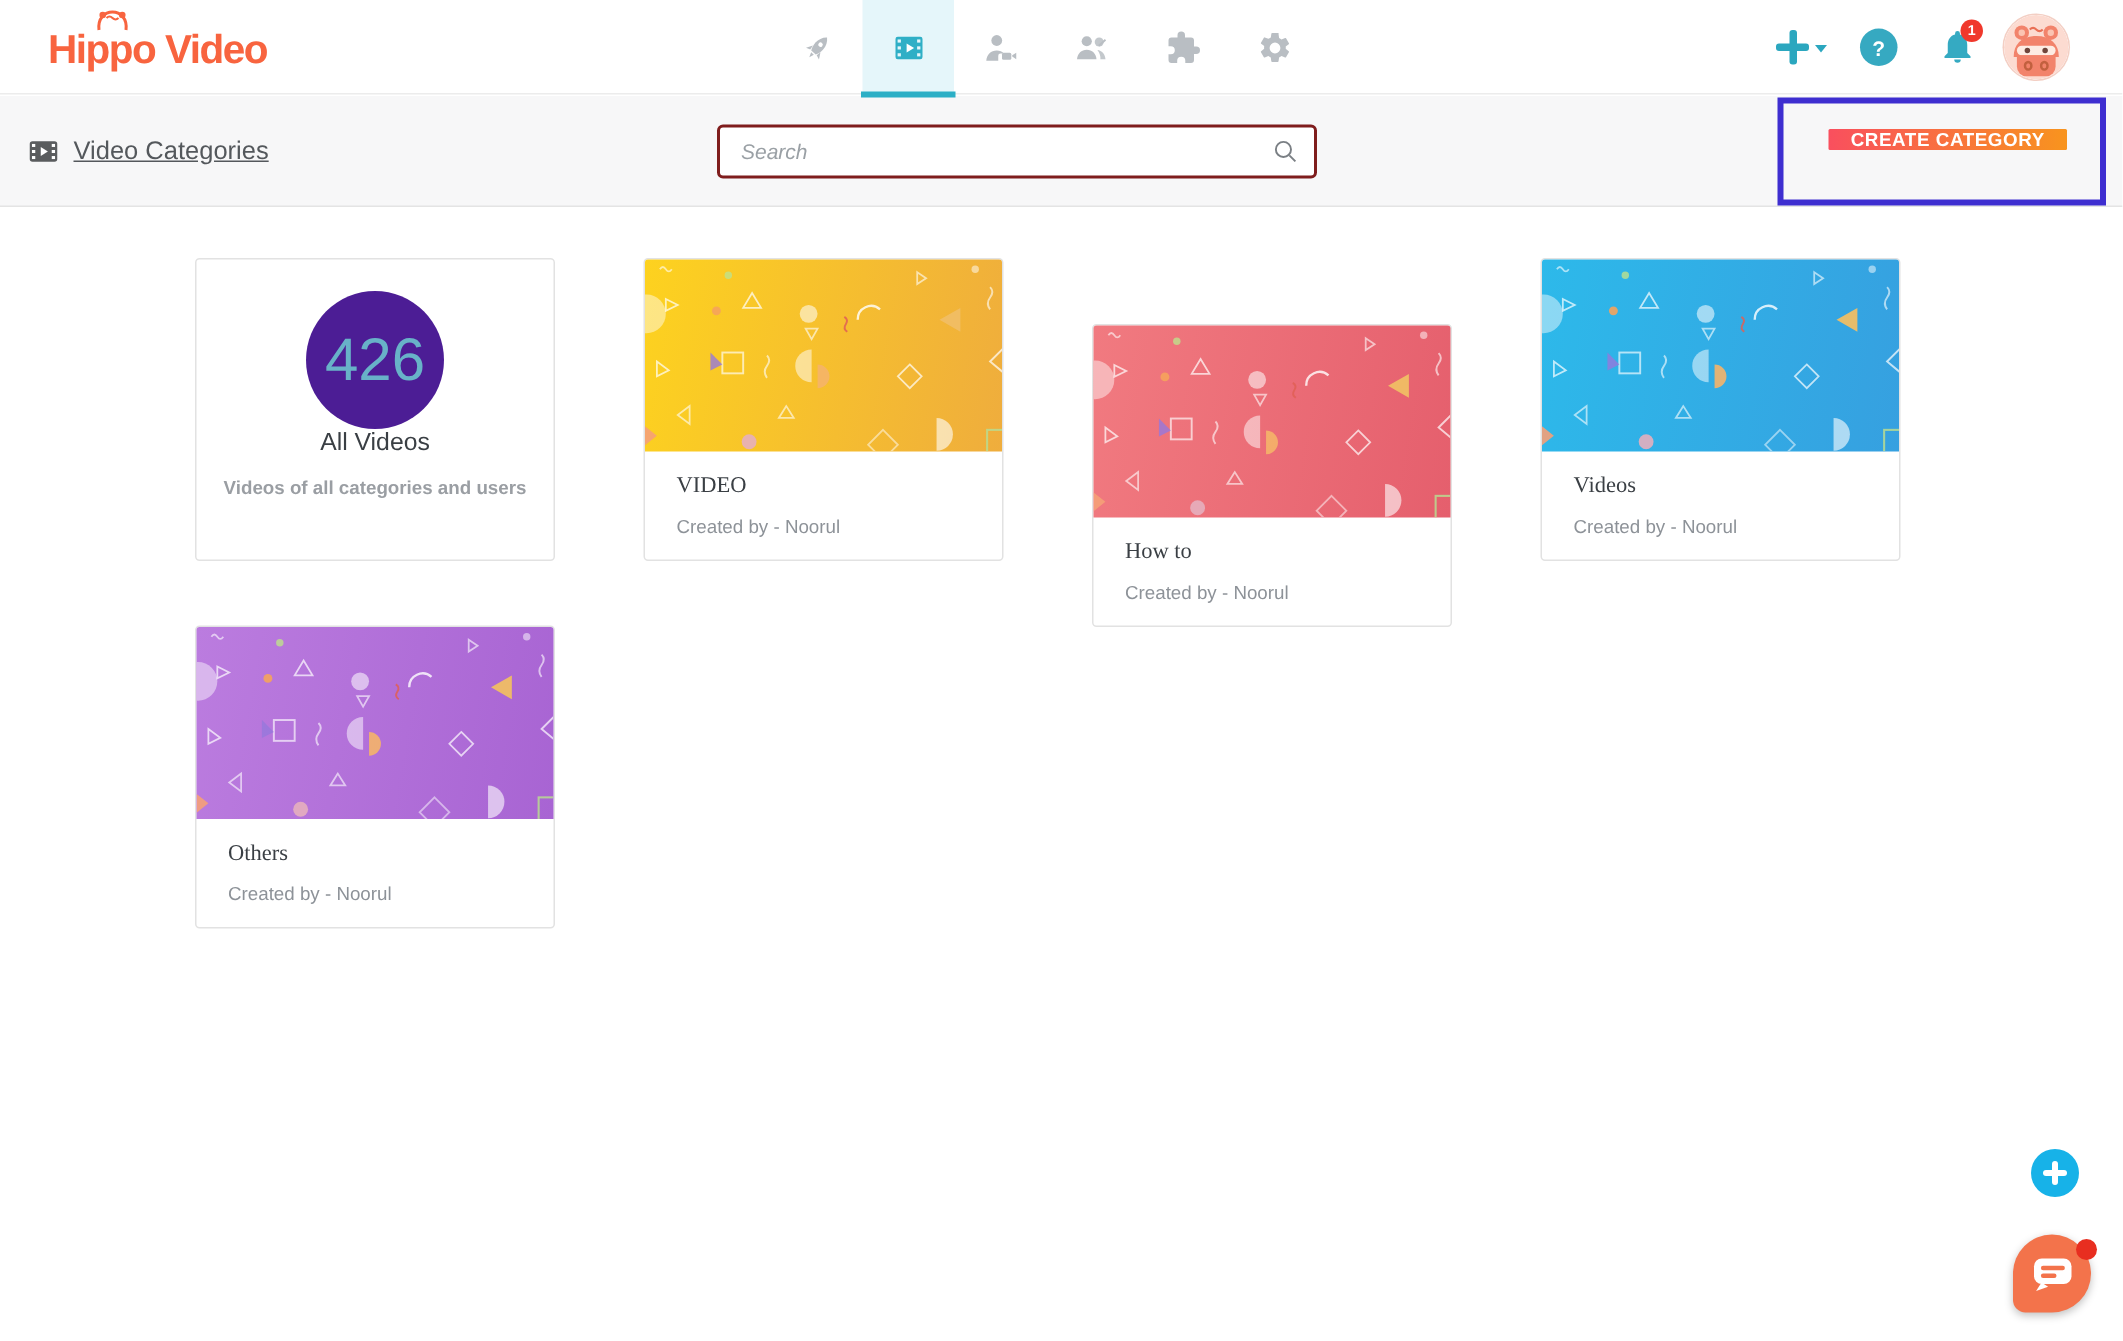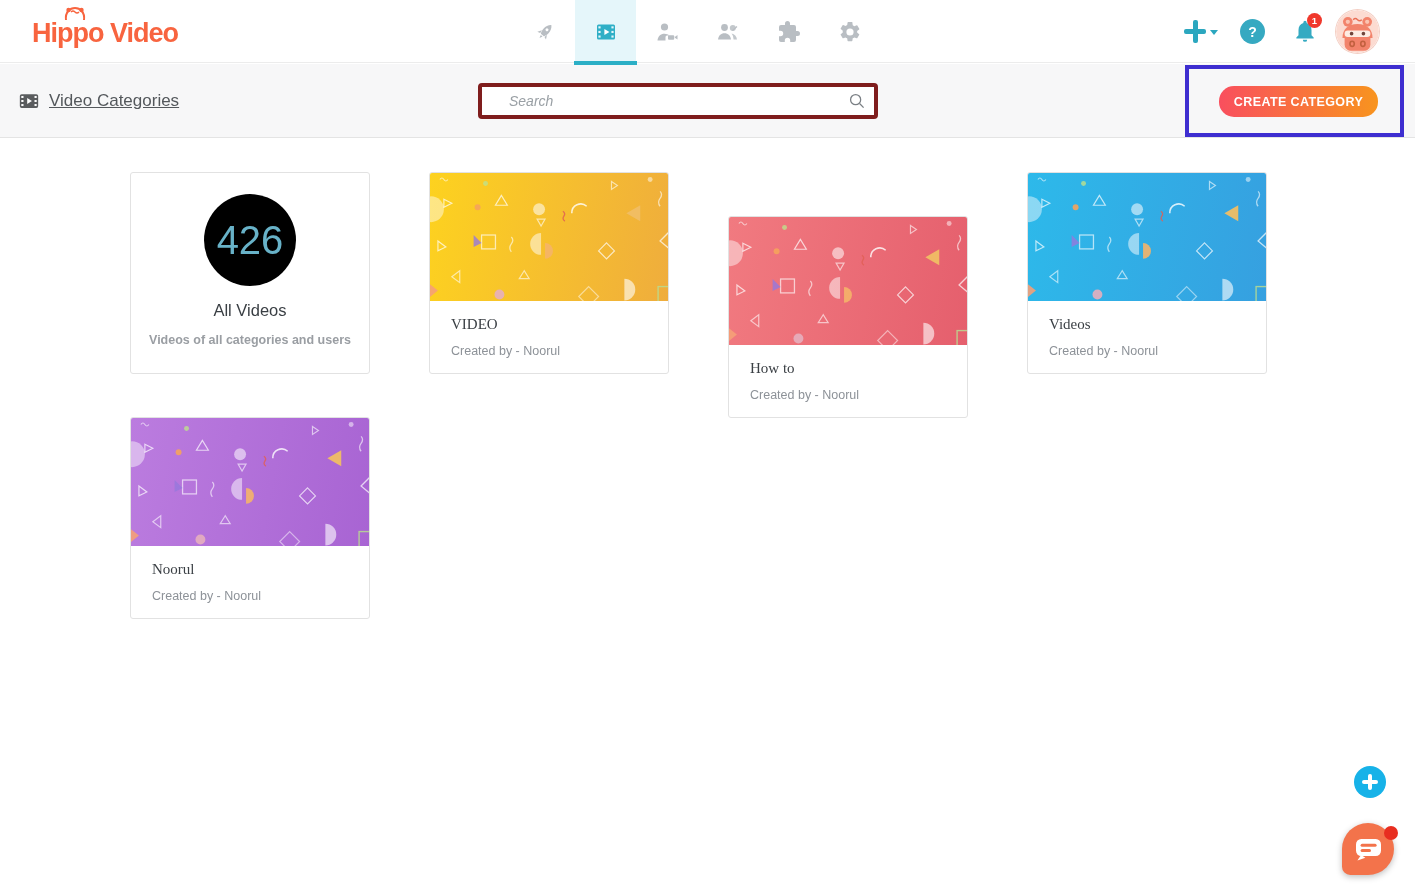--- a/index.html
+++ b/index.html
@@ -23,36 +23,36 @@
   .plus-v { position:absolute; left:8.5px; top:0; width:5px; height:23px; background:#2ba7bf; border-radius:2px; }
   .plus-caret { position:absolute; right:0; top:10px; width:0; height:0; border-left:4.5px solid transparent; border-right:4.5px solid transparent; border-top:5px solid #2ba7bf; }
   .help-btn { position:absolute; left:1240px; top:19px; width:25px; height:25px; border-radius:50%; background:#36a9c1; color:#fff; font-size:14px; font-weight:bold; display:flex; align-items:center; justify-content:center; cursor:pointer; }
   .bell-btn { position:absolute; left:1292px; top:18px; width:28px; height:28px; cursor:pointer; }
   .bell-badge { position:absolute; left:15px; top:-5px; min-width:15px; height:15px; border-radius:8px; background:#f0382c; color:#fff; font-size:9.5px; font-weight:bold; display:flex; align-items:center; justify-content:center; padding:0 3px; }
   .avatar { position:absolute; left:1336px; top:10px; width:43px; height:43px; border-radius:50%; overflow:hidden; cursor:pointer; box-shadow:0 0 0 1px #f3cfc4; }
   
   .subheader { position:absolute; left:0; top:64px; width:1415px; height:74px; background:#f7f7f8; border-bottom:1px solid #e4e4e4; }
   .page-title { position:absolute; left:18px; top:26px; display:flex; align-items:center; gap:9px; color:#54585c; font-size:17px;text-decoration:underline; }
   .search-wrap { position:absolute; left:478px; top:19px; width:400px; height:36px; }
-  .search-input { width:100%; height:100%; border:4px solid #7f1d1d; border-radius:4px; background:#fff; padding:0 38px 0 27px; font-size:14px; color:#555; font-family:"Liberation Sans",sans-serif; outline:none; }
+  .search-input { width:100%; height:100%; border:2px solid #7f1d1d; border-radius:4px; background:#fff; padding:0 38px 0 14px; font-size:14px; color:#555; font-family:"Liberation Sans",sans-serif; outline:none; }
   .search-input::placeholder { font-style:italic; color:#9aa0a5; }
   .search-icon { position:absolute; right:10px; top:7px; }
   .highlight-box { position:absolute; left:1185px; top:1px; width:219px; height:72px; border:4px solid #3e2ed0; }
-  .create-btn { position:absolute; left:1219px; top:22px; width:159px; height:31px; border:none; border-radius:15px;
+  .create-btn { position:absolute; left:1219px; top:22px; width:159px; height:14px; border:none; border-radius:1px;
     background:linear-gradient(90deg,#f94f5e,#f8941e); color:#fff; font-size:12.5px; font-weight:bold; letter-spacing:.4px;
     font-family:"Liberation Sans",sans-serif; cursor:pointer; }
   
   .card { position:absolute; width:240px; height:202px; background:#fff; border:1px solid #e2e2e2; border-radius:3px; cursor:pointer; }
   .banner { height:128px; border-radius:2px 2px 0 0; position:relative; overflow:hidden; }
   .card-body { padding:15px 21px 0; }
   .card-title { font-size:15px; color:#3a3f44; margin-bottom:11px;font-family:Liberation Serif, serif; }
   .card-creator { font-size:12.5px; color:#8d9298; }
-  .av-circle { width:92px; height:92px; margin:21px auto 0; border-radius:50%; background:#000000; display:flex; align-items:center; justify-content:center; }
+  .av-circle { width:92px; height:92px; margin:21px auto 0; border-radius:50%; background:#4c1d95; display:flex; align-items:center; justify-content:center; }
   .av-count { font-size:40px; color:#68b2c8; font-weight:300; }
-  .av-title { margin-top:15px; text-align:center; font-size:16.5px; color:#3a3f44; }
+  .av-title { text-align:center; font-size:16.5px; color:#3a3f44; }
   .av-sub { margin-top:13px; text-align:center; font-size:12.5px; color:#9a9ea3;font-weight:bold; }
   
   .fab { position:absolute; left:1354px; top:766px; width:32px; height:32px; border-radius:50%; background:#17b2e8; cursor:pointer; }
   .fab::before { content:""; position:absolute; left:8px; top:14px; width:16px; height:4px; background:#fff; border-radius:2px; }
   .fab::after { content:""; position:absolute; left:14px; top:8px; width:4px; height:16px; background:#fff; border-radius:2px; }
   .chat-widget { position:absolute; left:1342px; top:823px; width:52px; height:52px; background:#f3734b; border-radius:50% 50% 50% 16%; cursor:pointer; box-shadow:0 2px 6px rgba(0,0,0,.25); }
   .chat-dot { position:absolute; right:-4px; top:3px; width:14px; height:14px; border-radius:50%; background:#e82e20; }
   .hidden-defs { position:absolute; width:0; height:0; overflow:hidden; }
 </style>
 </head>
@@ -262,21 +262,21 @@
   </div>
 </div>
 
 <div class="card" style="left:130px; top:417px;">
   <div class="banner" style="background:linear-gradient(100deg,#bb7cdf,#a864d3)">
     <svg width="238" height="128">
         <use href="#confetti"></use>
       </svg>
   </div>
   <div class="card-body">
-    <div class="card-title">Noorul</div>
+    <div class="card-title">Others</div>
     <div class="card-creator">Created by - Noorul</div>
   </div>
 </div>
 
 <div class="fab"></div>
 
 <div class="chat-widget">
   <svg width="52" height="52" viewBox="0 0 26 26">
     <rect x="7" y="8" width="12.5" height="8.5" rx="2.6" fill="#fff"></rect>
     <path d="M9.5 16l-1.8 2.8 4-1.4z" fill="#fff"></path>

